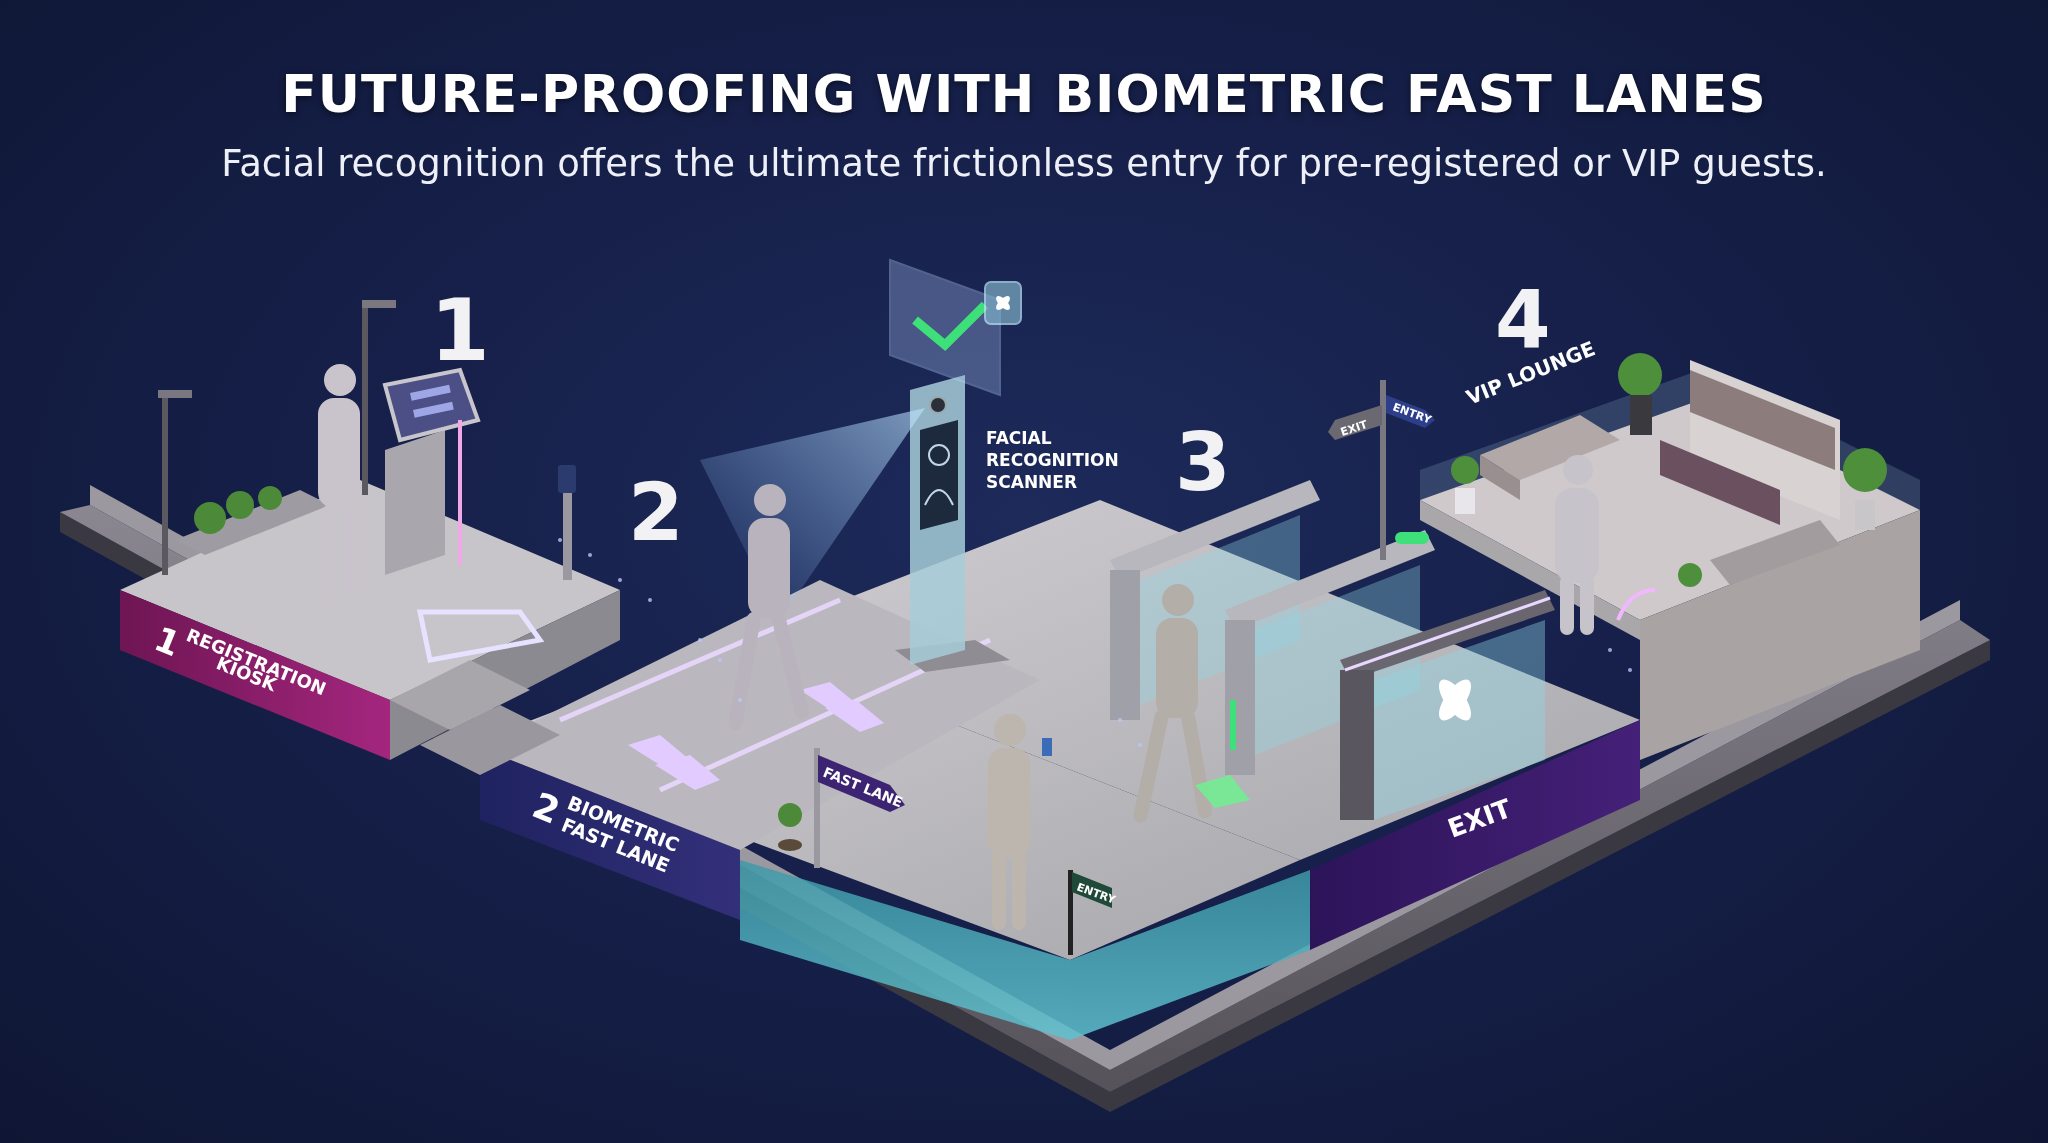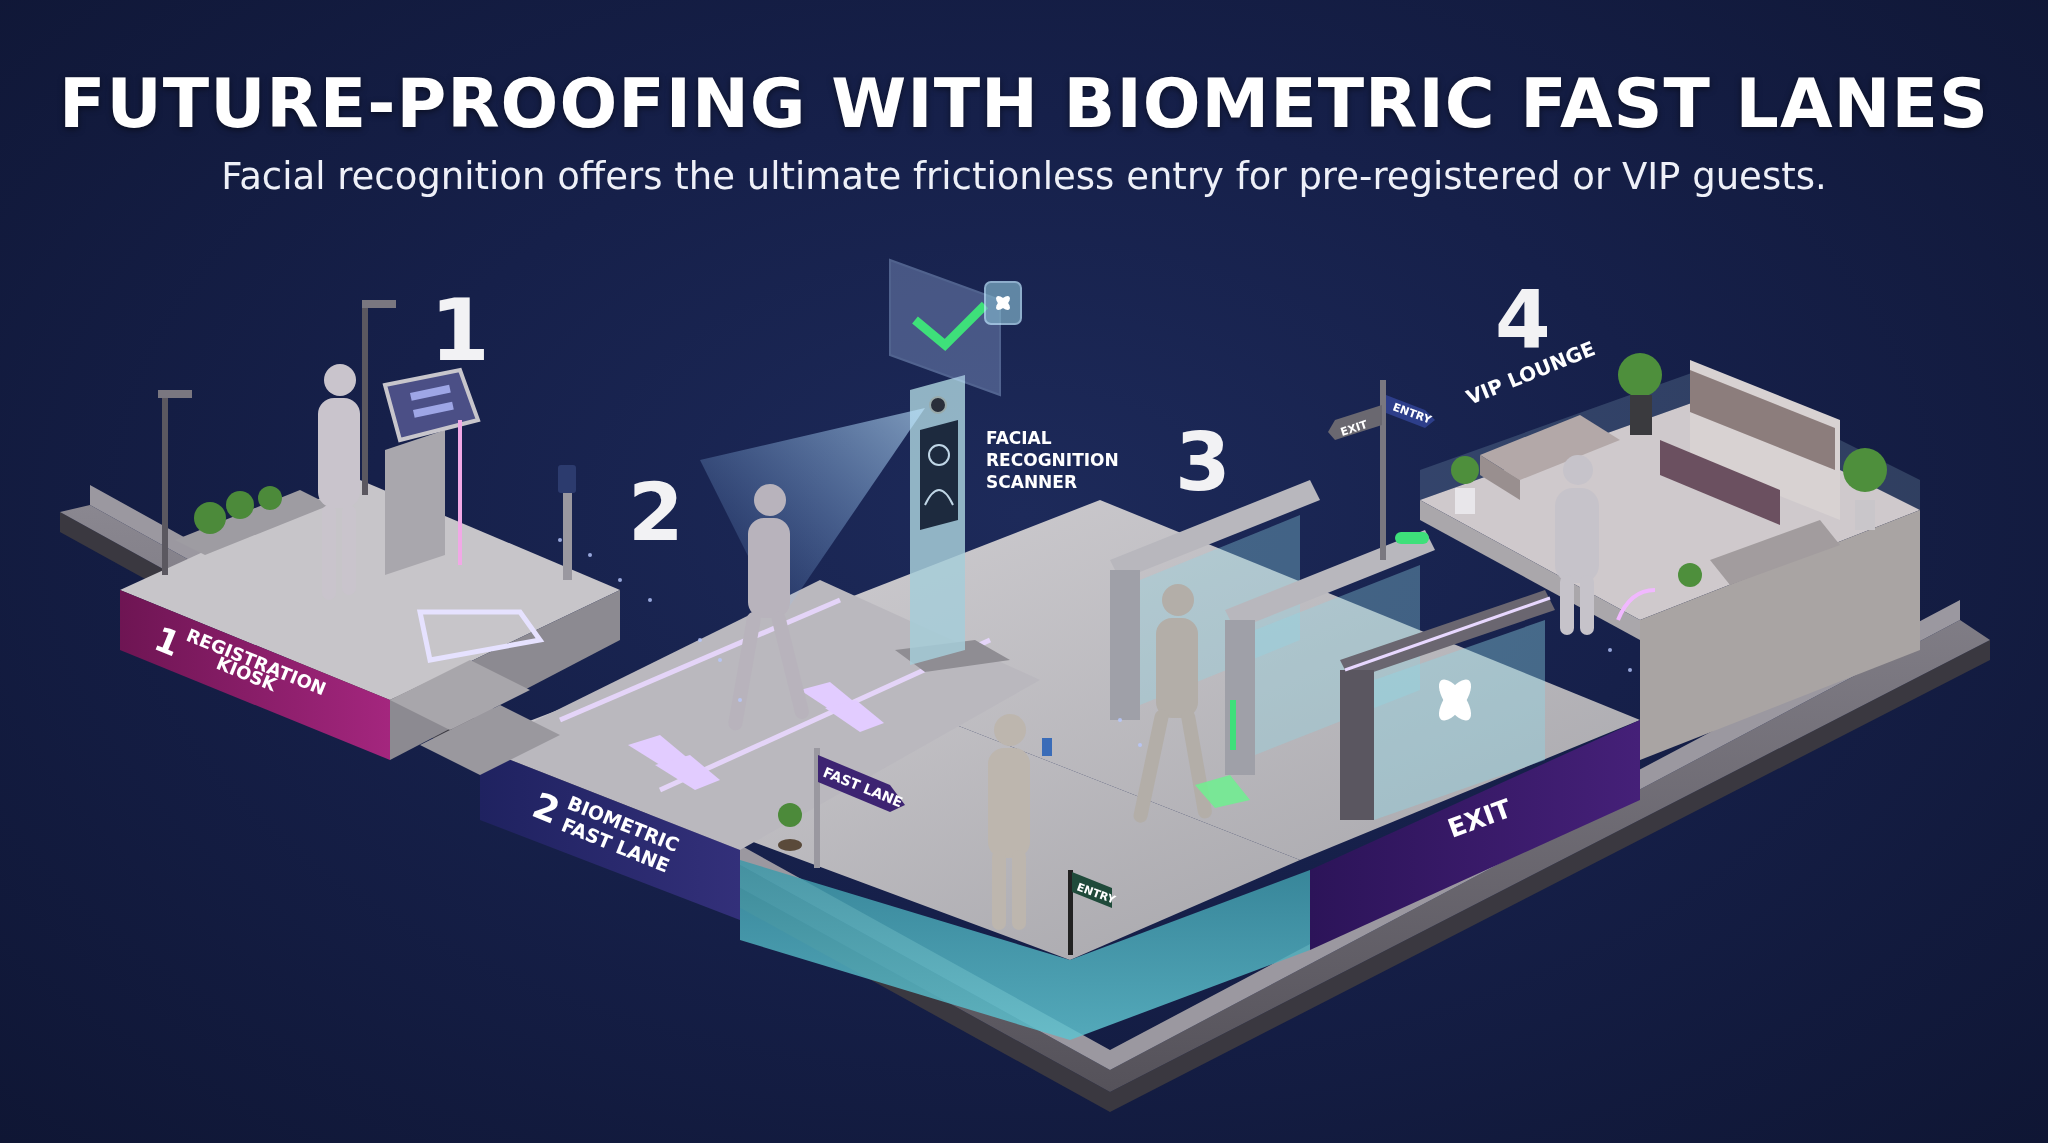--- a/index.html
+++ b/index.html
@@ -5,26 +5,26 @@
   html, body { margin:0; padding:0; }
   body {
     width:2048px; height:1143px; overflow:hidden;
     background: radial-gradient(ellipse at 50% 45%, #1d2a5a 0%, #16204a 45%, #0f1634 100%);
     font-family: "Liberation Sans", "DejaVu Sans", sans-serif;
     position:relative; color:#fff;
   }
   .header { position:absolute; left:0; top:64px; width:2048px; text-align:center; }
   .title {
     font-family:"DejaVu Sans", sans-serif; font-weight:bold;
-    font-size:68px; letter-spacing:1px; color:#ffffff;
+    font-size:52px; letter-spacing:1px; color:#ffffff;
     text-shadow:0 2px 6px rgba(0,0,0,.5); margin:0;
   }
   .subtitle {
     font-family:"DejaVu Sans", sans-serif; font-size:37px; color:#eef0f8;
-    margin-top:12px; font-weight:normal;
+    margin-top:18px; font-weight:normal;
   }
   svg.scene { position:absolute; left:0; top:0; }
   .lbl { font-family:"DejaVu Sans", sans-serif; font-weight:bold; fill:#fff; }
   .big-num { font-family:"DejaVu Sans", sans-serif; font-weight:bold; fill:#f2f2f4; }
 </style>
 </head>
 <body>
 
 <div class="header">
   <h1 class="title">FUTURE-PROOFING WITH BIOMETRIC FAST LANES</h1>

